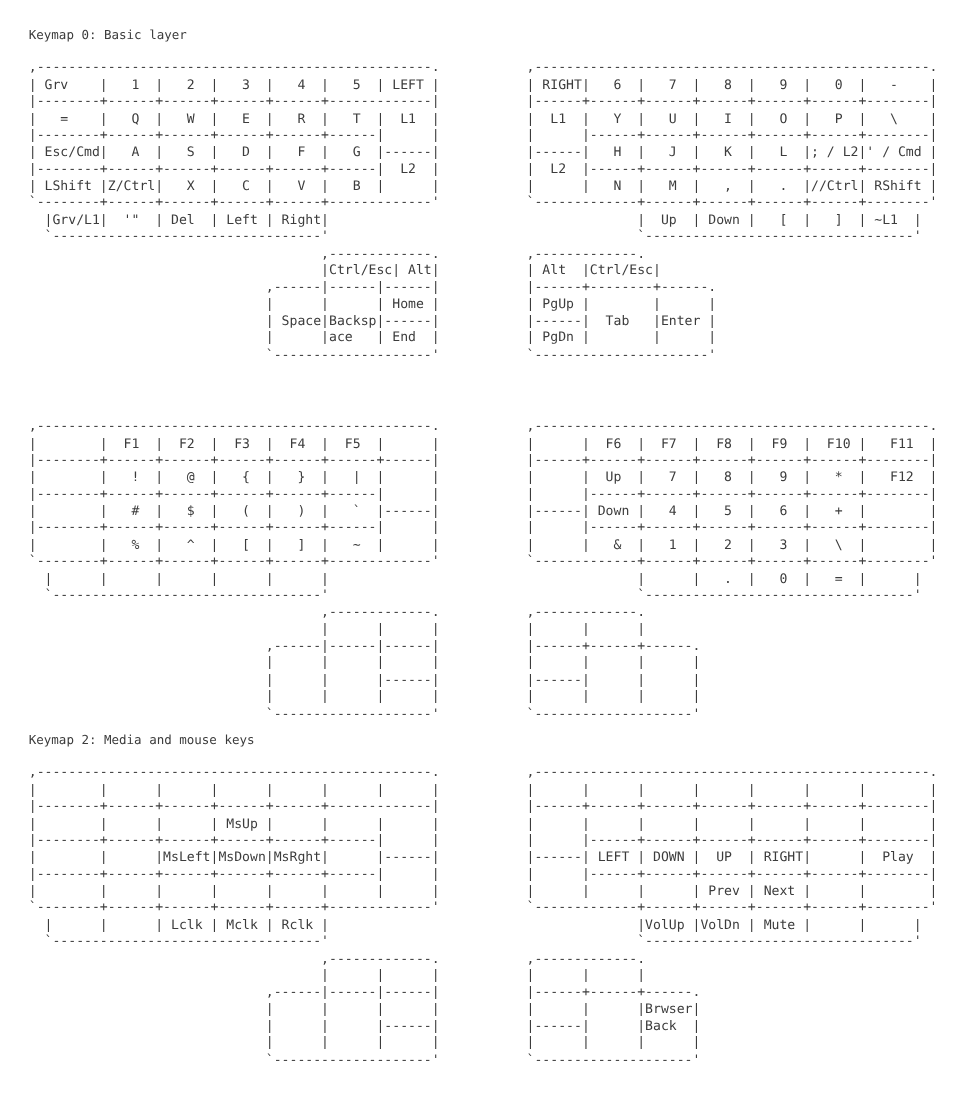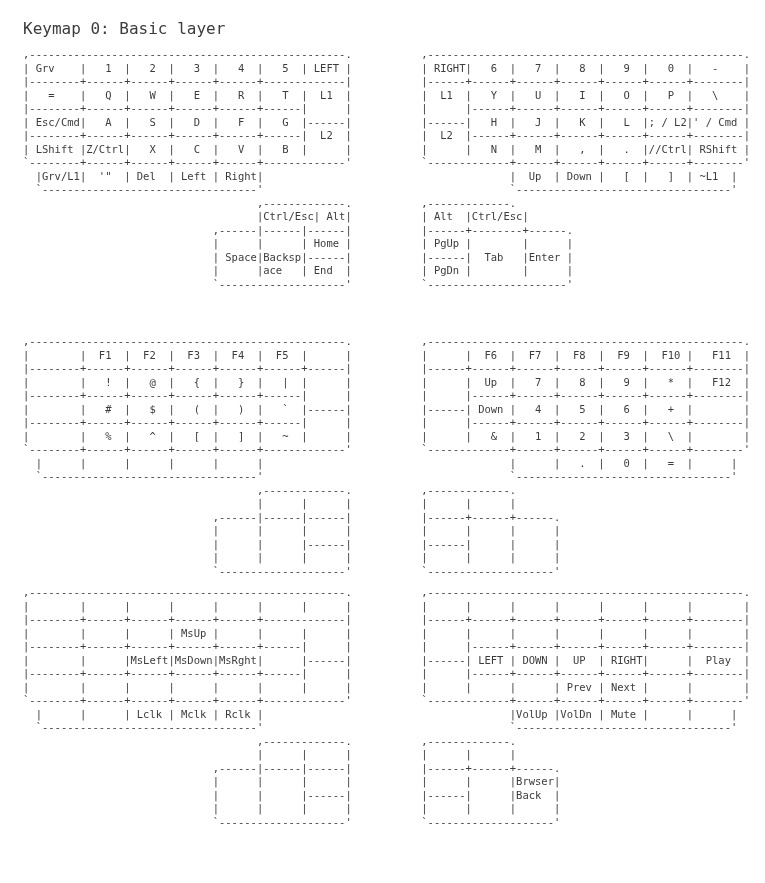--- a/index.html
+++ b/index.html
@@ -19,21 +19,21 @@
     font-family: "DejaVu Sans Mono", "Liberation Mono", monospace;
     color: var(--ink);
   }
   .page {
     padding: 22px 0 0 23px;
   }
   .kb-section { }
   .kb-section.gap-large { margin-bottom: 44px; }
   .kb-section.gap-small { margin-bottom: 8px; }
   .kb-title {
-    font-size: 16px;
+    font-size: 10px;
     line-height: 14px;
     margin: 0 0 12px 0;
     white-space: pre;
     font-weight: normal;
   }
   pre.kb-art {
     margin: 0;
     padding: 0;
     font-family: inherit;
     font-size: 10.5px;
@@ -84,20 +84,21 @@
                                      ,-------------.           ,-------------.
                                      |      |      |           |      |      |
                               ,------|------|------|           |------+------+------.
                               |      |      |      |           |      |      |      |
                               |      |      |------|           |------|      |      |
                               |      |      |      |           |      |      |      |
                               `--------------------'           `--------------------'</pre>
   </div>
 
   <div class="kb-section">
+    <div class="kb-title">Keymap 2: Media and mouse keys</div>
     <pre class="kb-art">,--------------------------------------------------.           ,--------------------------------------------------.
 |        |      |      |      |      |      |      |           |      |      |      |      |      |      |        |
 |--------+------+------+------+------+-------------|           |------+------+------+------+------+------+--------|
 |        |      |      | MsUp |      |      |      |           |      |      |      |      |      |      |        |
 |--------+------+------+------+------+------|      |           |      |------+------+------+------+------+--------|
 |        |      |MsLeft|MsDown|MsRght|      |------|           |------| LEFT | DOWN |  UP  | RIGHT|      |  Play  |
 |--------+------+------+------+------+------|      |           |      |------+------+------+------+------+--------|
 |        |      |      |      |      |      |      |           |      |      |      | Prev | Next |      |        |
 `--------+------+------+------+------+-------------'           `-------------+------+------+------+------+--------'
   |      |      | Lclk | Mclk | Rclk |                                       |VolUp |VolDn | Mute |      |      |

